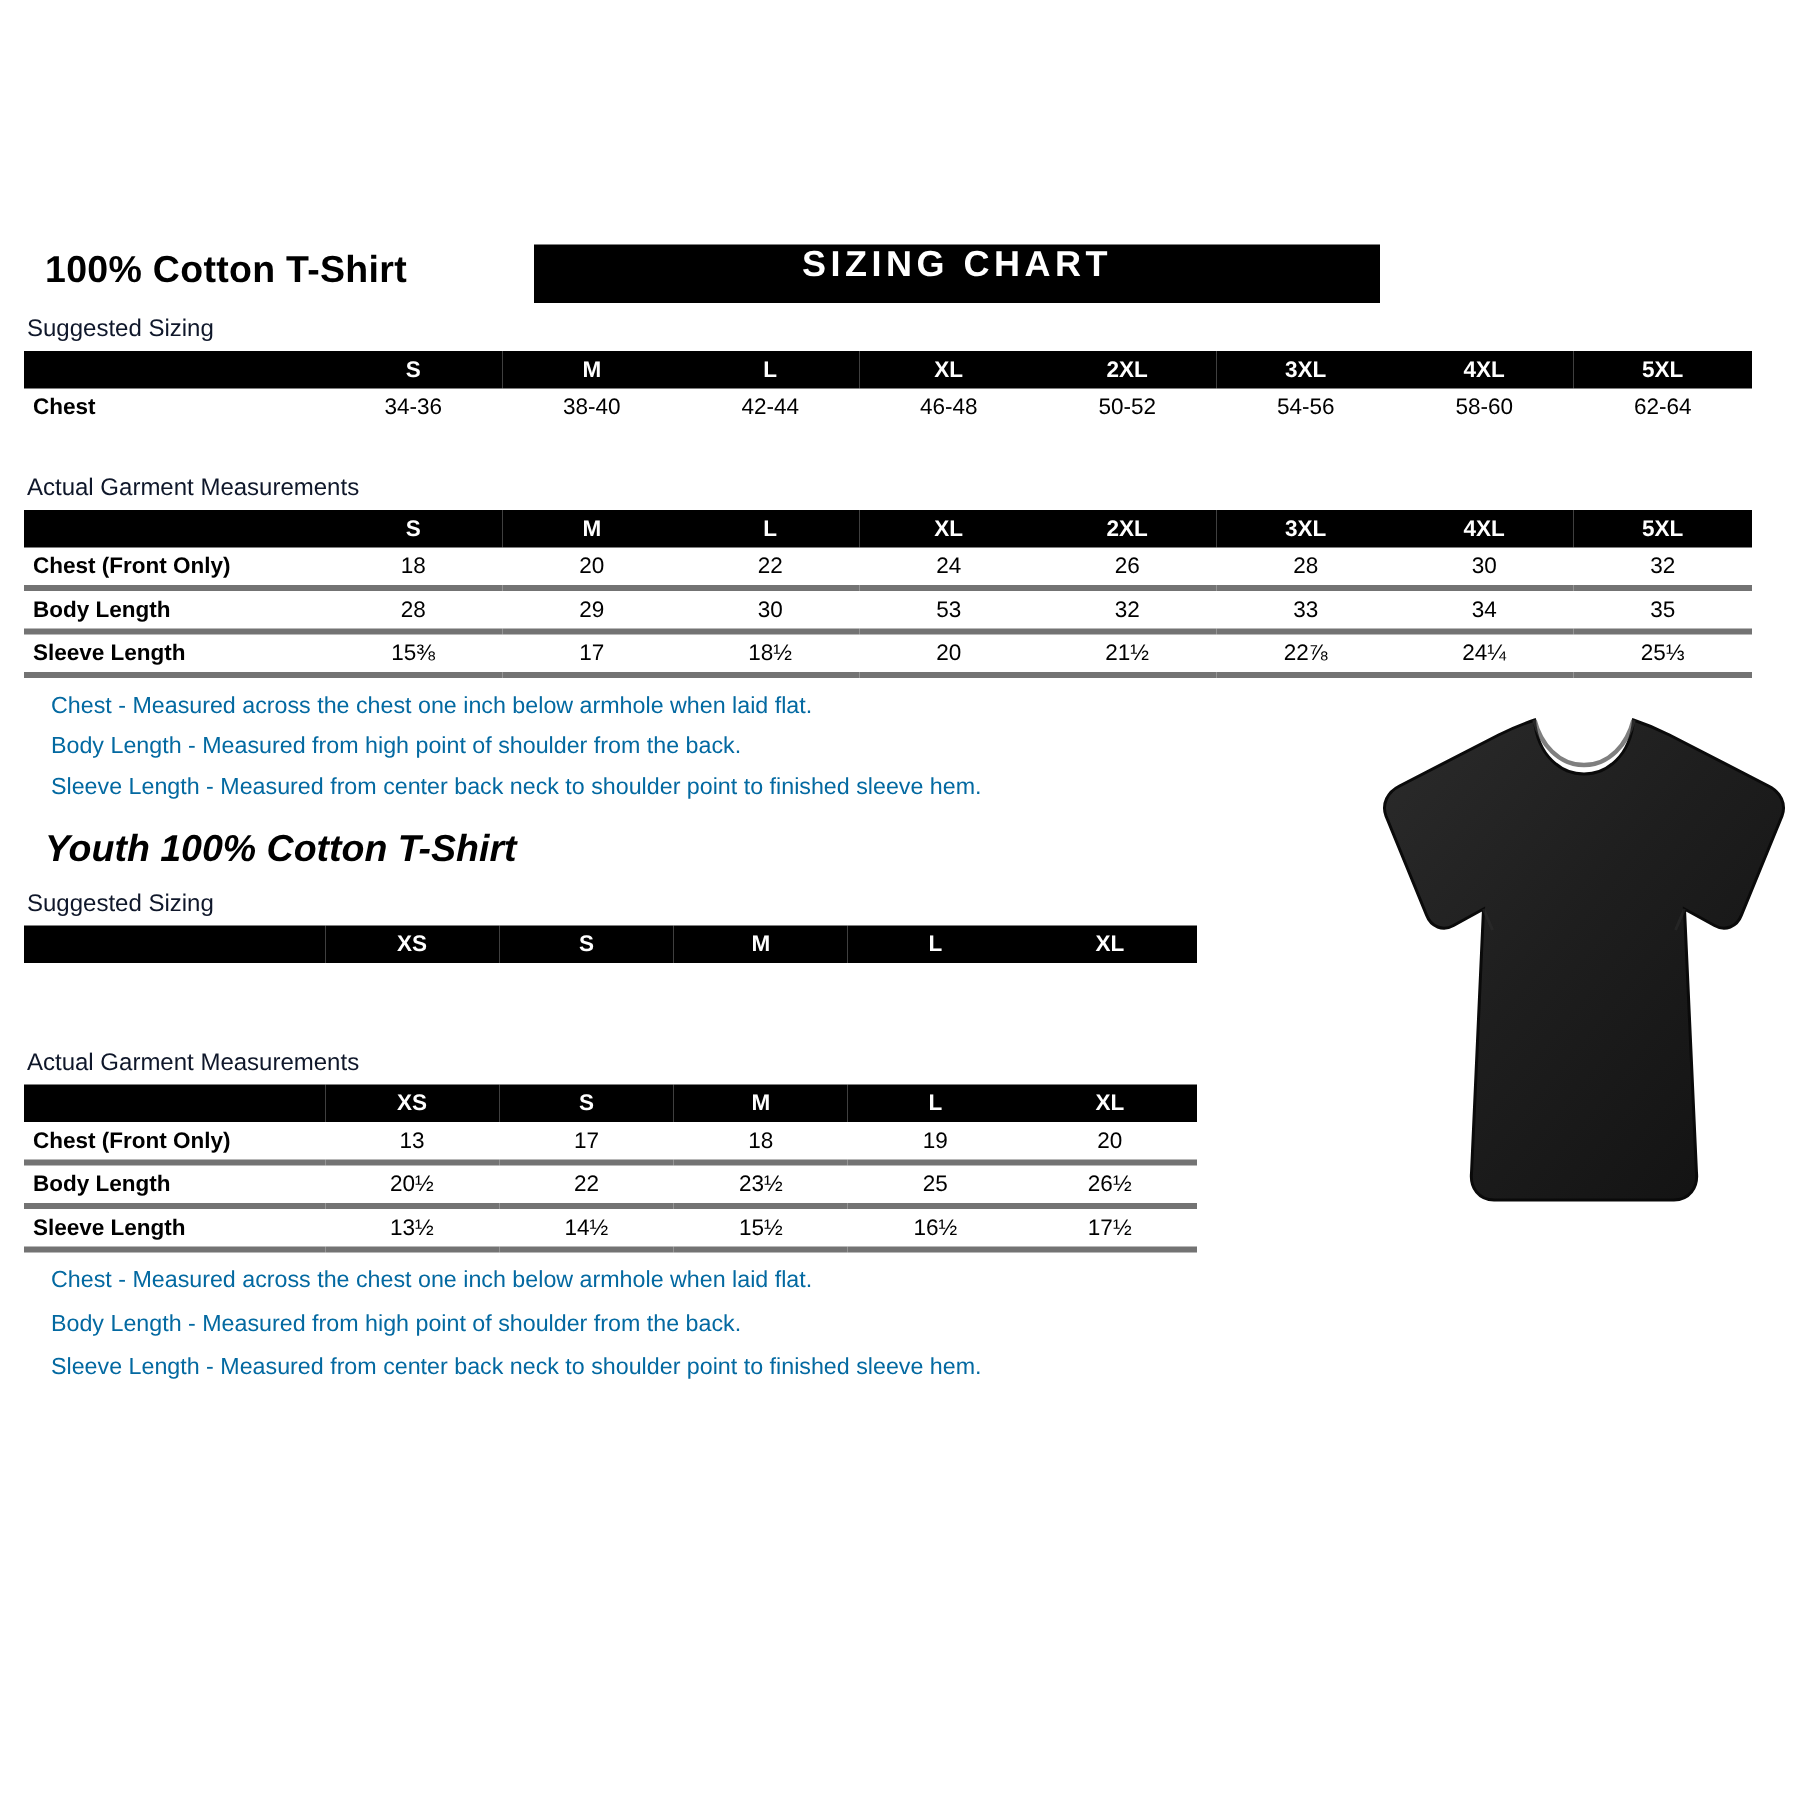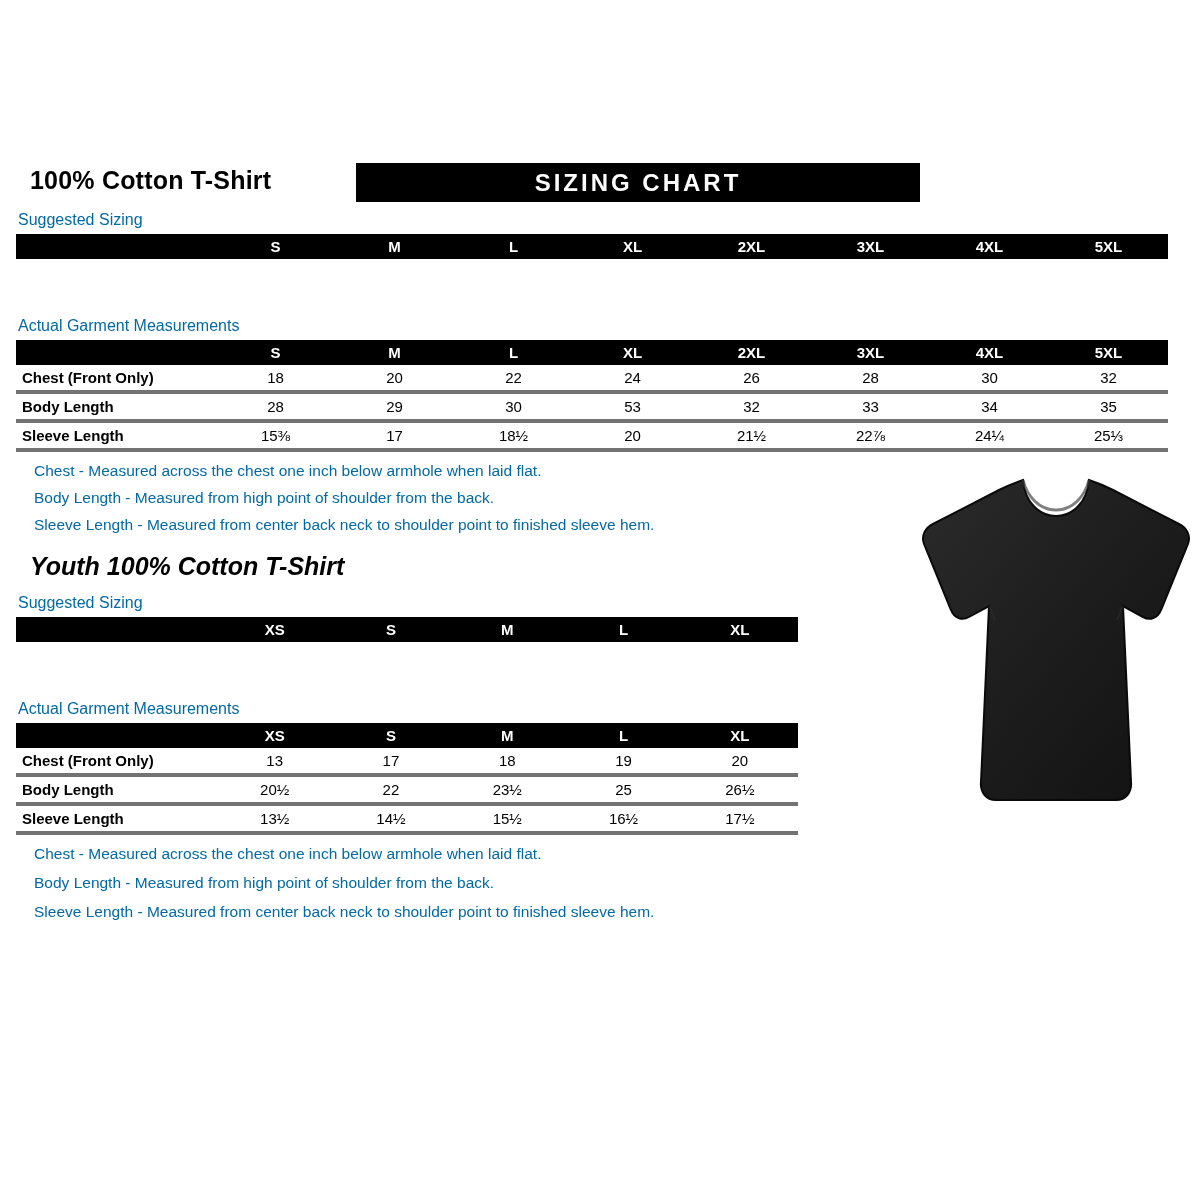--- a/index.html
+++ b/index.html
@@ -34,35 +34,35 @@
   }
   .sizing-banner {
     position: absolute;
     left: 340px;
     top: 163px;
     width: 564px;
     height: 39px;
     background: #000000;
     color: #ffffff;
     display: flex;
-    align-items: center;
+    align-items: flex-start;
     justify-content: center;
   }
   .sizing-banner span {
     font-size: 24px;
     font-weight: bold;
     letter-spacing: 3px;
   }
 
   .sub-label {
     position: absolute;
     left: 2px;
     font-size: 16px;
     font-weight: 400;
-    color: #0369a1;
+    color: #0f172a;
   }
 
   
   .tbl {
     position: absolute;
     border-collapse: collapse;
     table-layout: fixed;
   }
   .tbl td, .tbl th {
     padding: 0;
@@ -159,20 +159,31 @@
         <tr class="hdr-row">
       <td class="lbl"></td>
       <td>S</td>
       <td>M</td>
       <td>L</td>
       <td>XL</td>
       <td>2XL</td>
       <td>3XL</td>
       <td>4XL</td>
       <td>5XL</td>
+    </tr>
+    <tr class="data-row">
+      <td class="lbl">Chest</td>
+      <td>34-36</td>
+      <td>38-40</td>
+      <td>42-44</td>
+      <td>46-48</td>
+      <td>50-52</td>
+      <td>54-56</td>
+      <td>58-60</td>
+      <td>62-64</td>
     </tr>
   </tbody>
     </table>
 
   <div class="sub-label" style="top:317px;">Actual Garment Measurements</div>
 
   <table class="tbl" style="left:0px; top:340px; width:1152px;">
     <colgroup>
       <col style="width:200px">
       <col style="width:119px">

